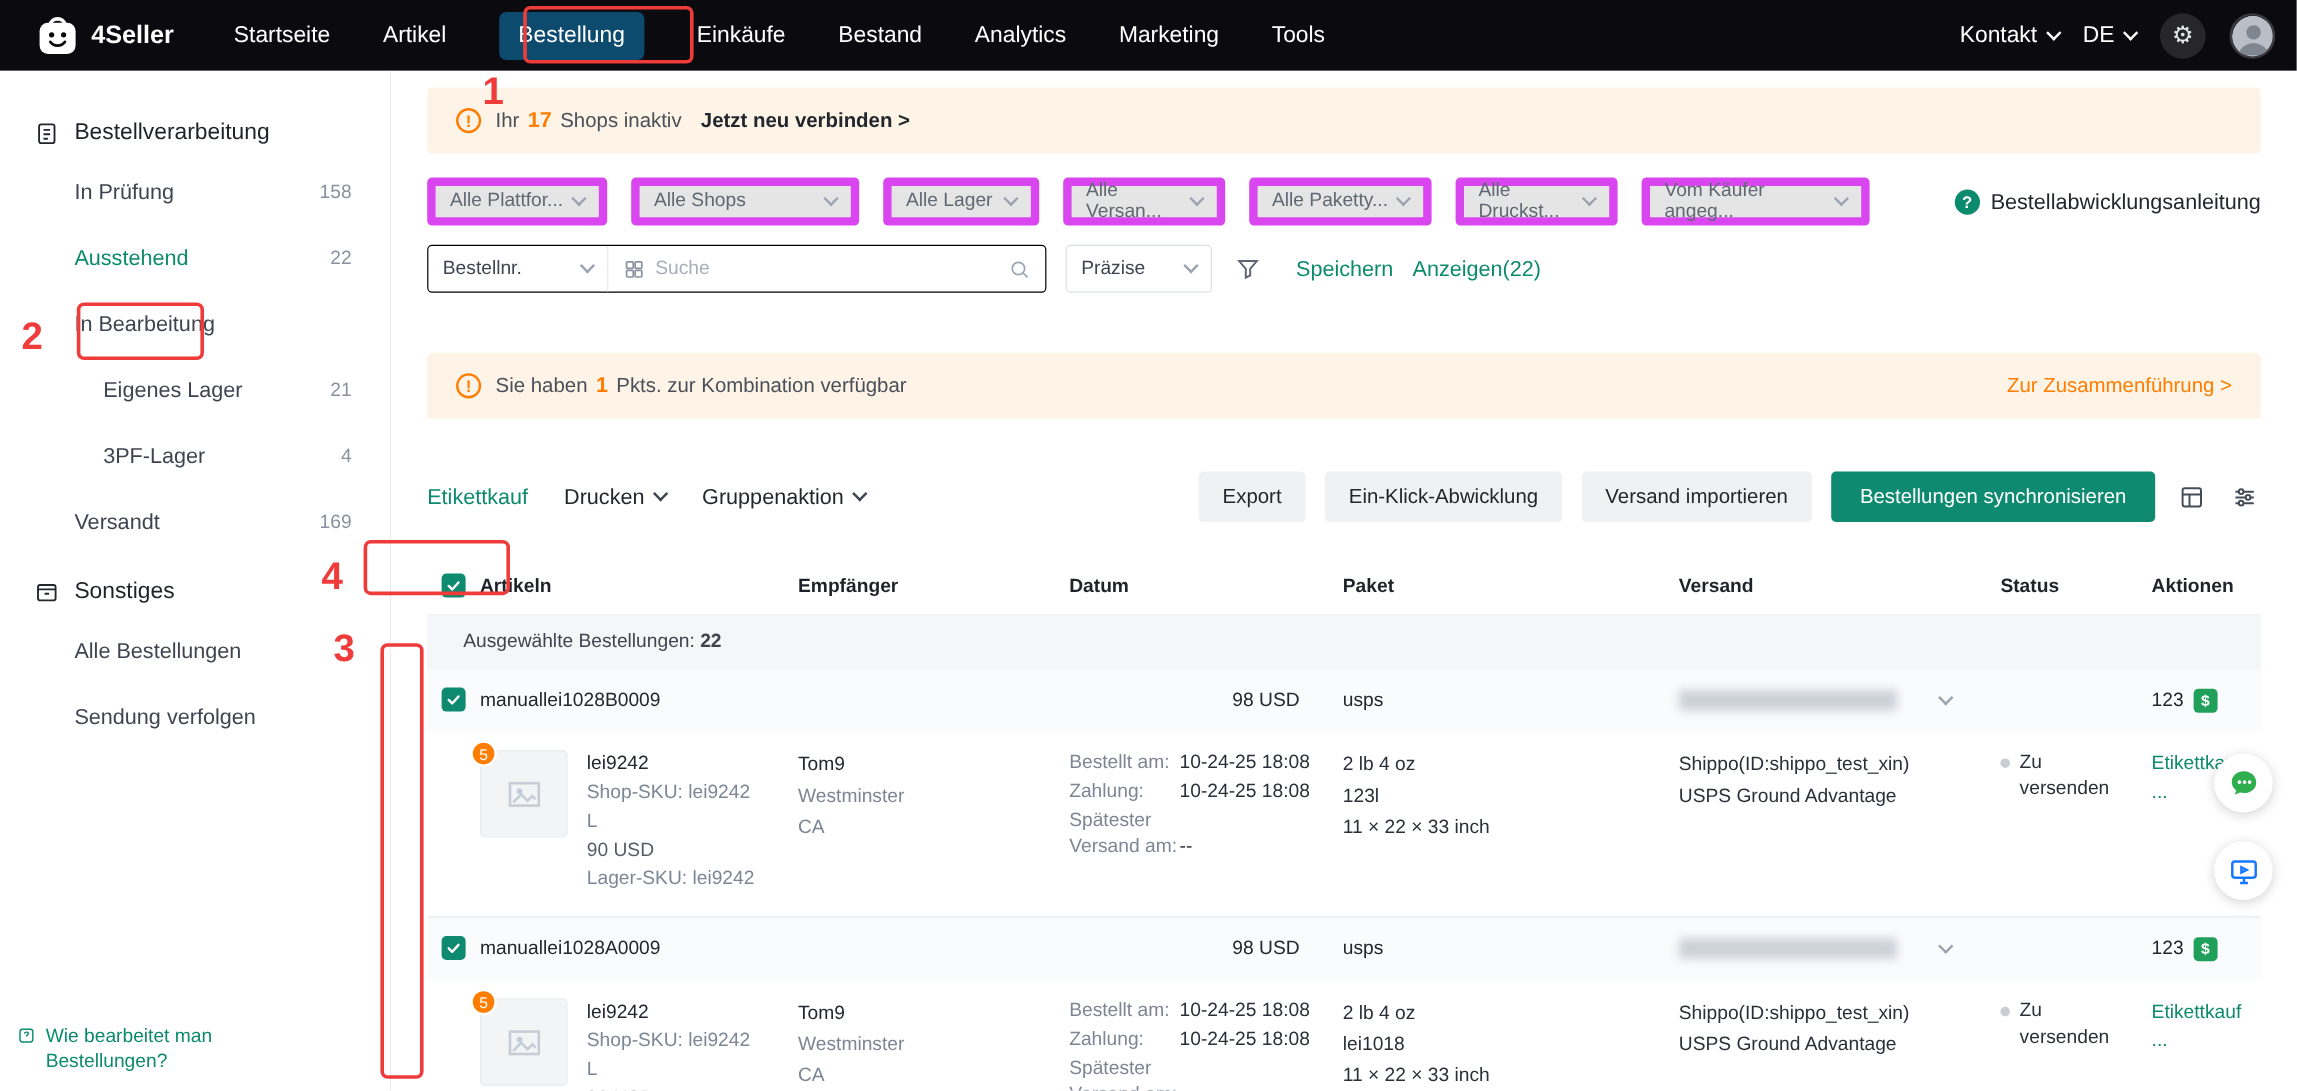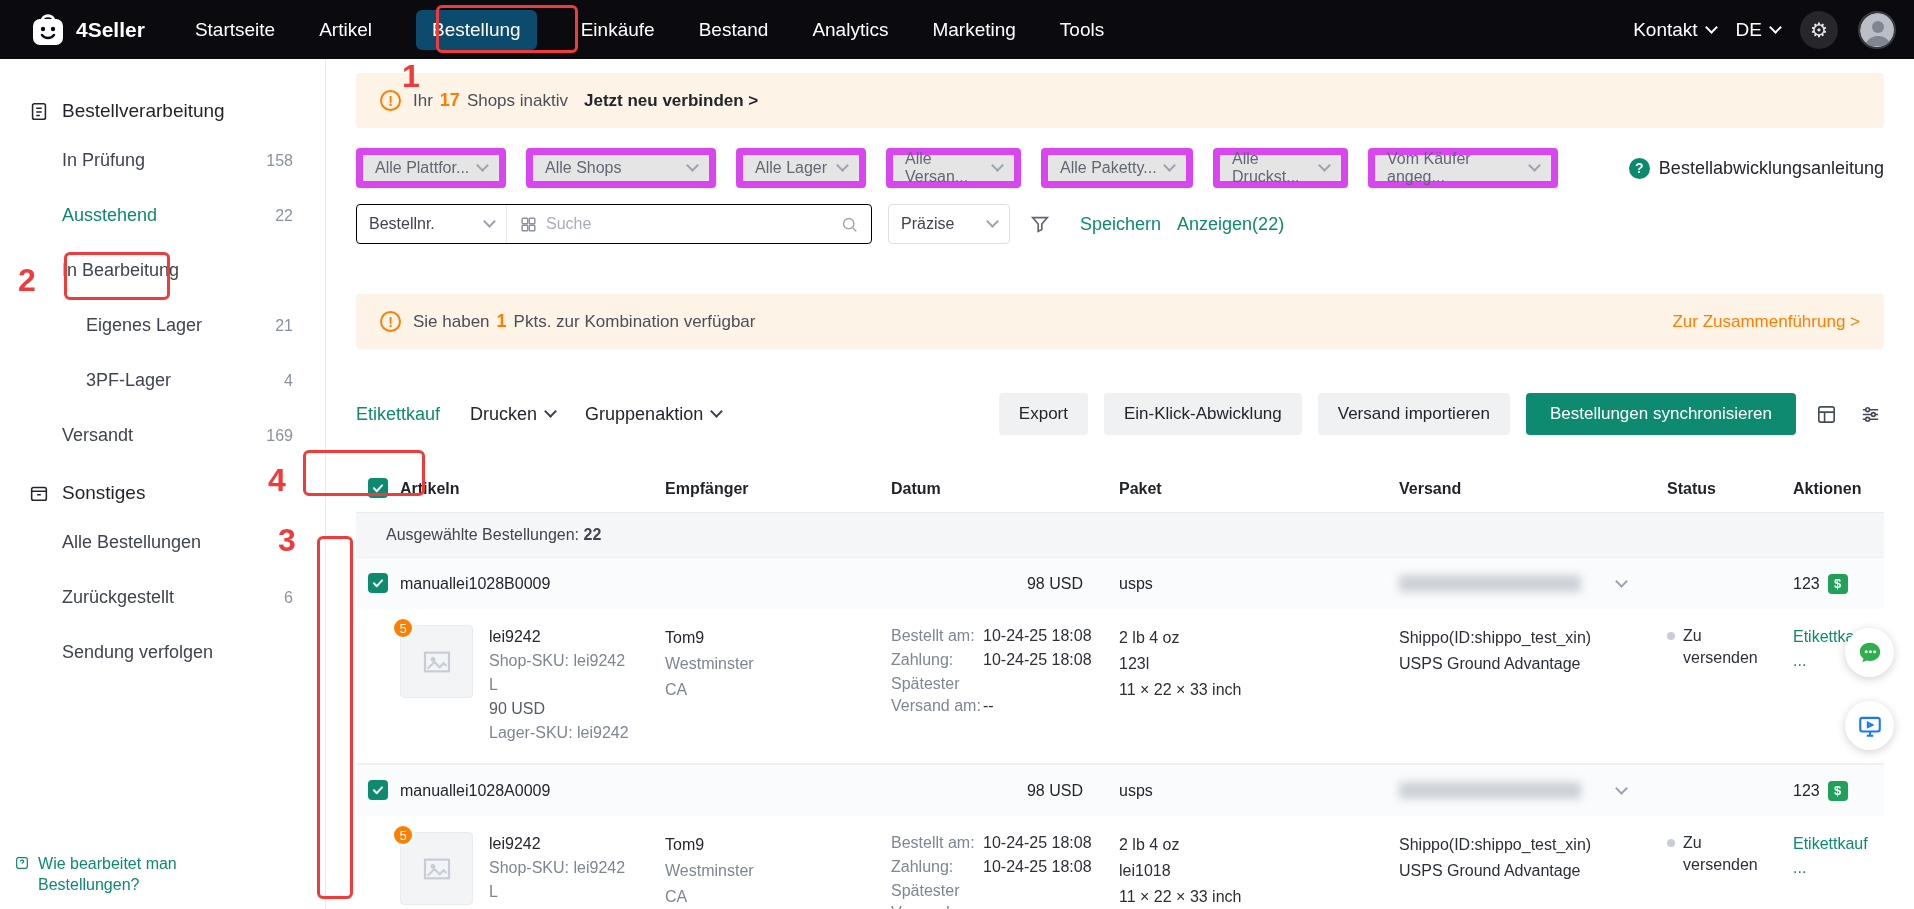--- a/index.html
+++ b/index.html
@@ -200,24 +200,20 @@
         <rect x="4" y="6" width="16" height="14" rx="2"></rect>
           <path d="M4 10h16M10 14h4"></path>
       </svg>
       <span>Sonstiges</span>
     </div>
     <div class="side-item">
       <span class="side-label">Alle Bestellungen</span>
       <span class="side-count"></span>
     </div>
     <div class="side-item">
-      <span class="side-label">Zurückgestellt</span>
-      <span class="side-count">6</span>
-    </div>
-    <div class="side-item">
       <span class="side-label">Sendung verfolgen</span>
       <span class="side-count"></span>
     </div>
     <div class="side-help">
       <svg width="20" height="20" viewBox="0 0 24 24" fill="none" stroke="#0c8a6e" stroke-width="1.8">
         <rect x="4" y="4" width="16" height="16" rx="3"></rect>
           <path d="M9.5 9.8c0-2.8 5-2.8 5-.4 0 1.8-2.5 1.8-2.5 3.6M12 16.4h.01"></path>
       </svg>
       <span>Wie bearbeitet man Bestellungen?</span>
     </div>

